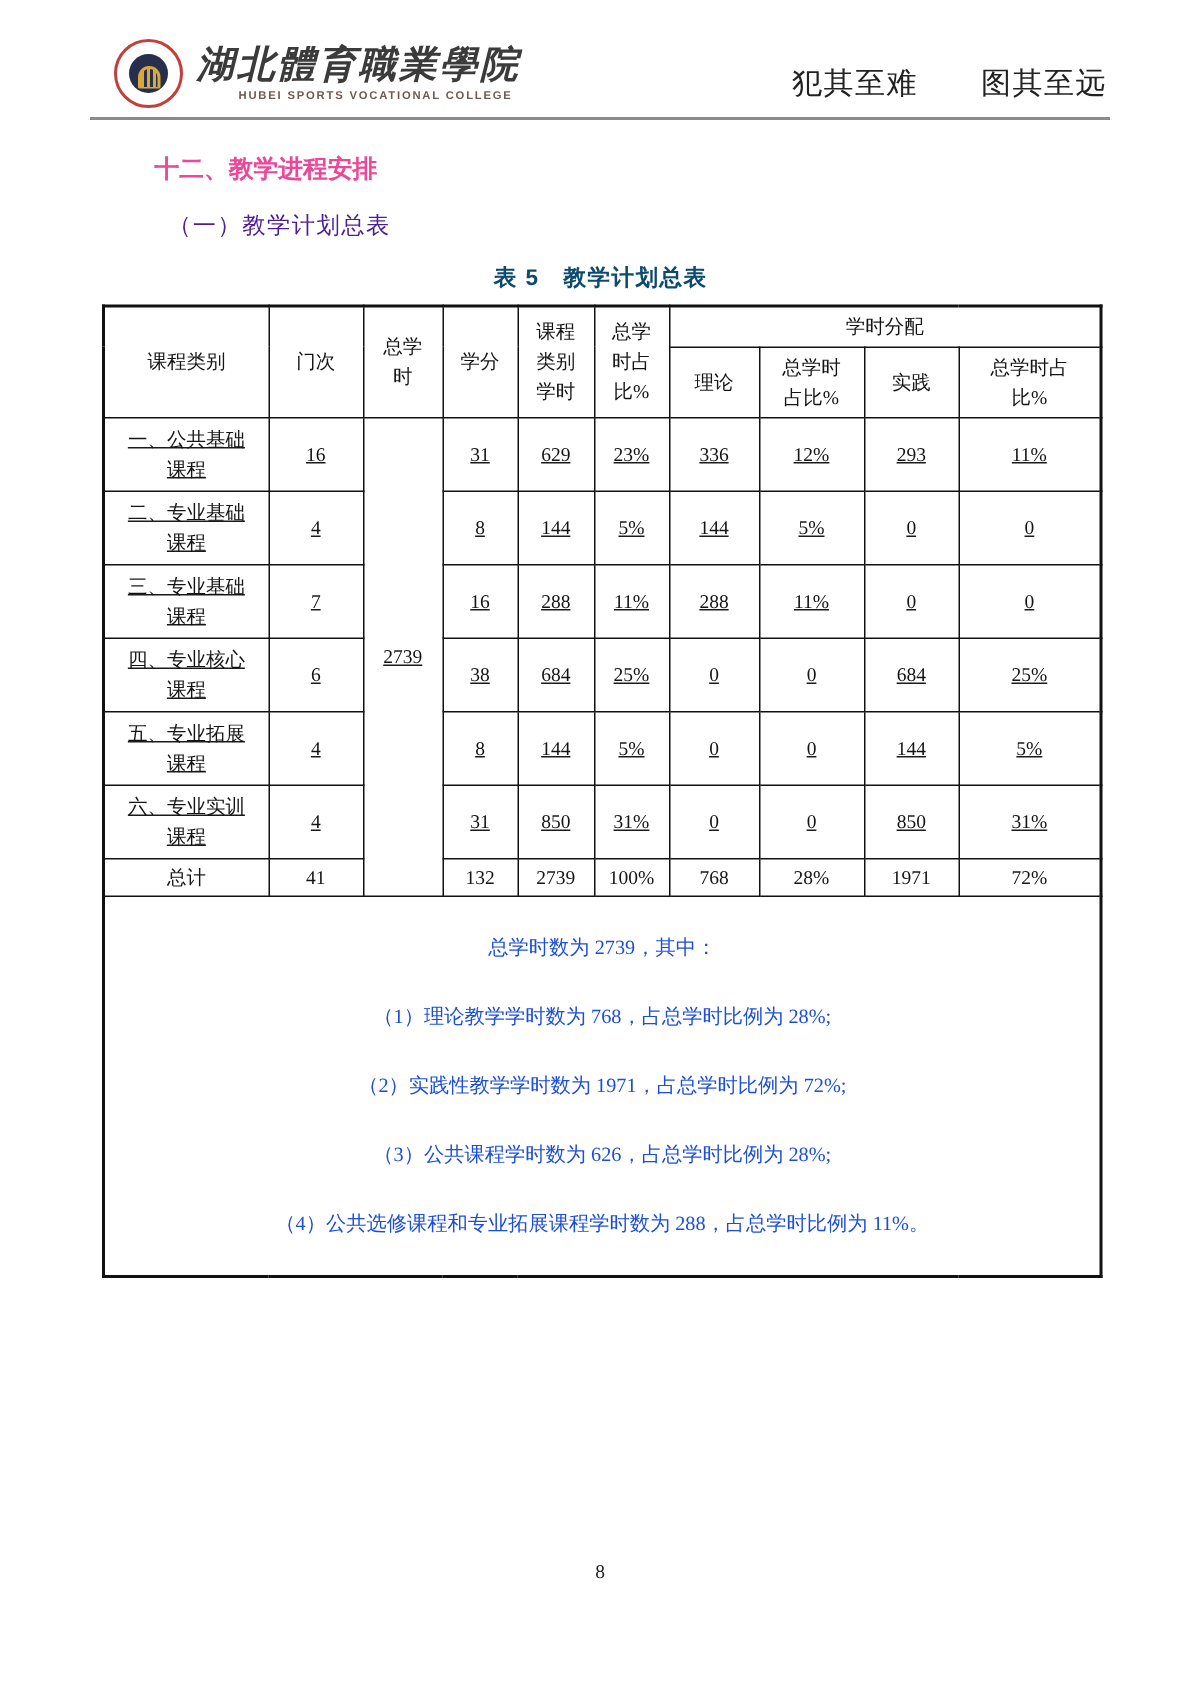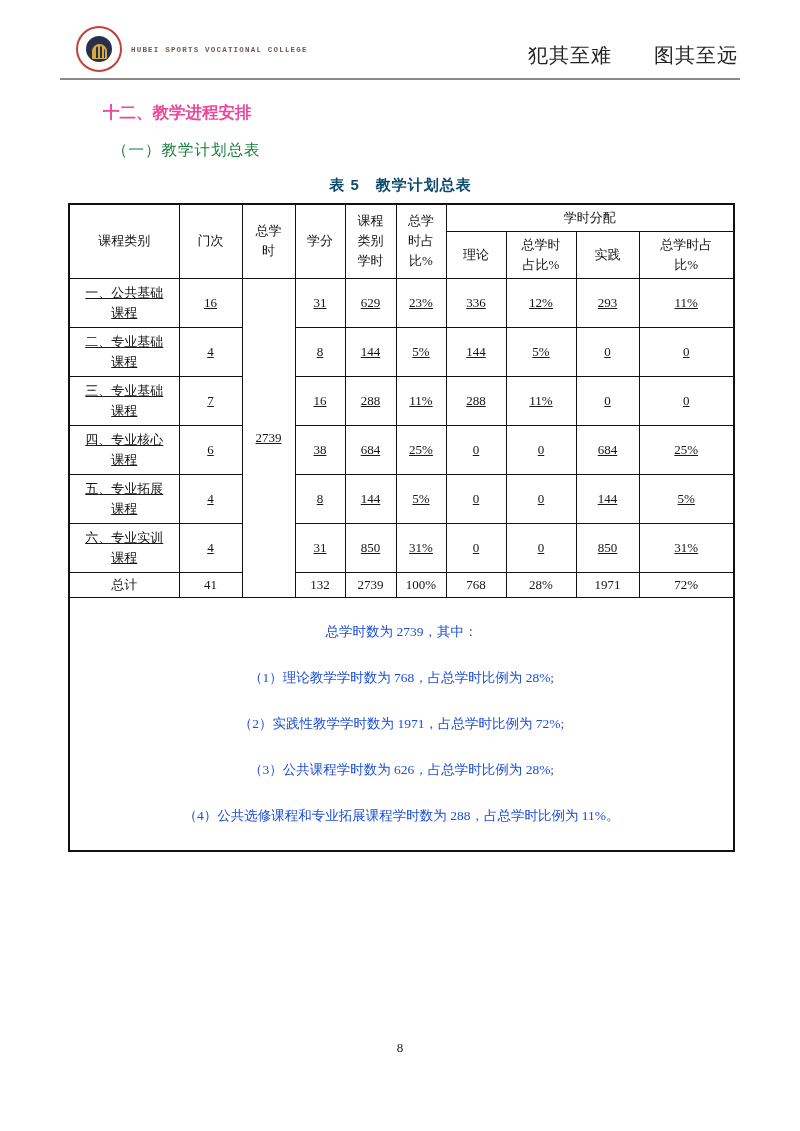--- a/index.html
+++ b/index.html
@@ -29,33 +29,33 @@
     width:15px; height:15px; margin-bottom:3px;
     background:repeating-linear-gradient(90deg,#d8a93a 0 2px,#26304d 2px 4px);
     border:2px solid #d8a93a; border-bottom:1px solid #d8a93a;
     border-radius:8px 8px 1px 1px;
   }
   .college-cn {
     font-style:italic; font-weight:700; font-size:25px; letter-spacing:2px;
     color:#3b3b3b; line-height:1.1;
   }
   .college-en {
-    font-family:Liberation Mono, monospace;
+    font-family:Liberation Sans, sans-serif;
     font-weight:700; font-size:7.5px; letter-spacing:1.2px;
-    color:#6e5a52; margin-top:2px;
+    color:#6e5a52; margin-top:2px;margin-left:28px;
   }
   .motto { font-size:20px; color:#222; padding-bottom:3px; letter-spacing:1px; }
 
   
   .section-title {
     margin:22px 0 0 103px;
     font-family:"Liberation Sans","DejaVu Sans",sans-serif;
     font-weight:700; font-size:16.5px; color:#ec4899;
   }
-  .section-subtitle { margin:16px 0 0 112px; font-size:15.5px; color:#15803d; letter-spacing:1px; }
+  .section-subtitle { margin:16px 0 0 112px; font-size:15.5px; color:#4c1d95; letter-spacing:1px; }
   .table-caption {
     width:665px; margin:15px 0 8px 68px; text-align:center;
     font-family:"Liberation Sans","DejaVu Sans",sans-serif;
     font-weight:700; font-size:15px; color:#0c4a6e; letter-spacing:1px;
   }
 
   
   table.plan {
     margin-left:68px; width:665px; table-layout:fixed;
     border-collapse:collapse; border:2px solid #111;
@@ -83,20 +83,21 @@
 <body>
 
 <div class="header-bar">
   <div class="brand">
     <div class="emblem">
       <div class="emblem-core">
         <div class="emblem-arch"></div>
       </div>
     </div>
     <div>
+      <div class="college-cn">湖北體育職業學院</div>
       <div class="college-en">HUBEI SPORTS VOCATIONAL COLLEGE</div>
     </div>
   </div>
   <div class="motto">犯其至难　　图其至远</div>
 </div>
 
 <div class="section-title">十二、教学进程安排</div>
 <div class="section-subtitle">（一）教学计划总表</div>
 <div class="table-caption">表 5　教学计划总表</div>
 

